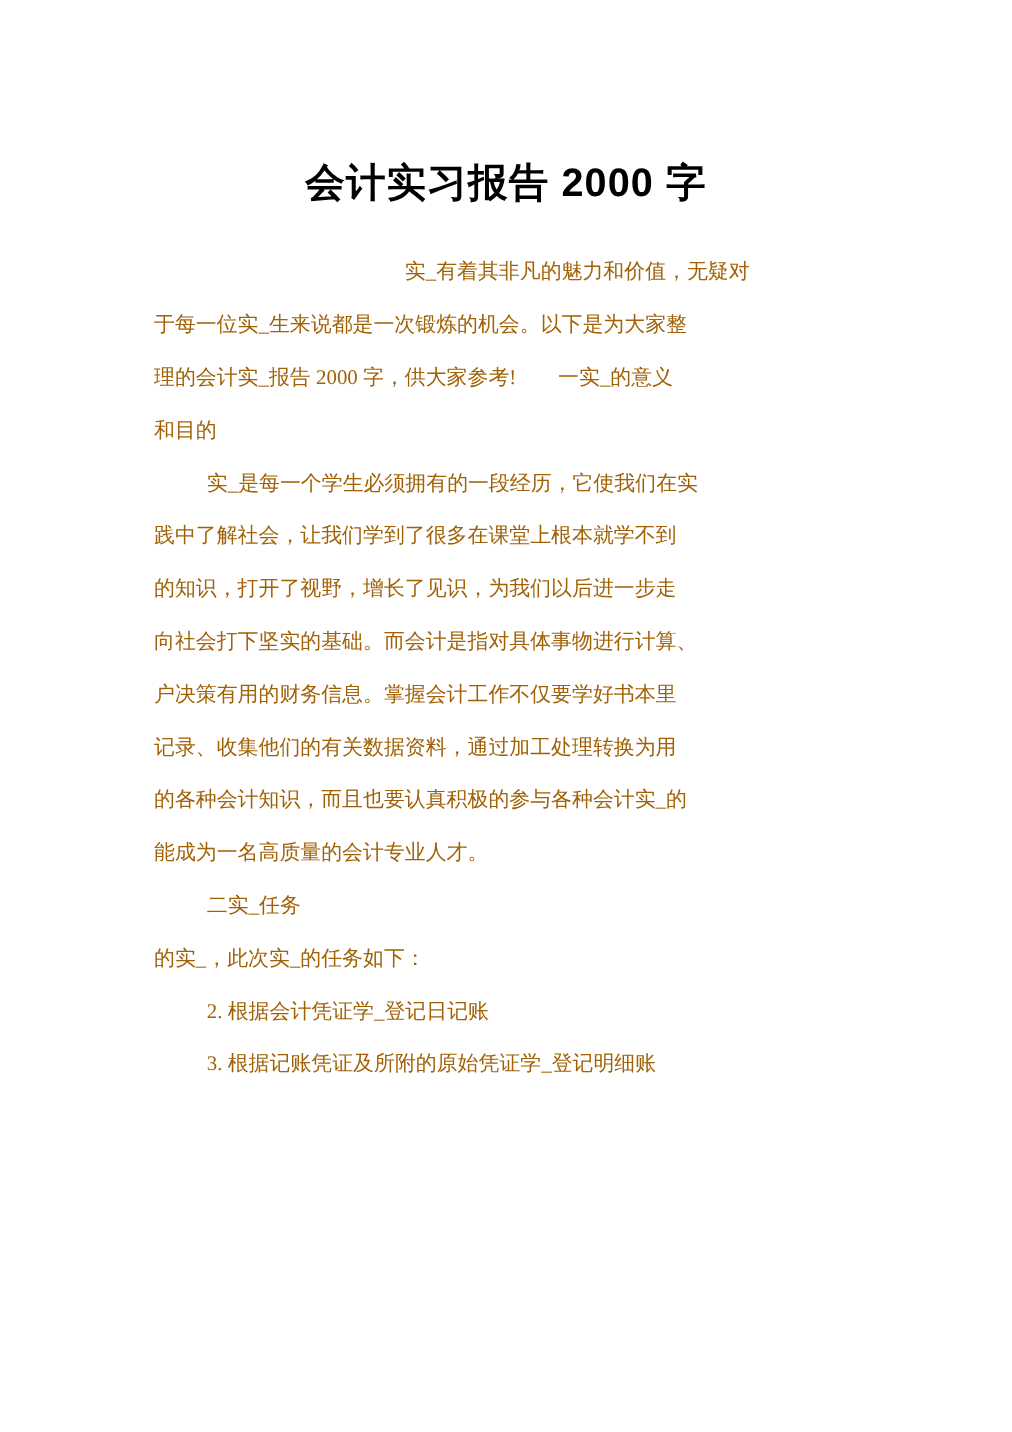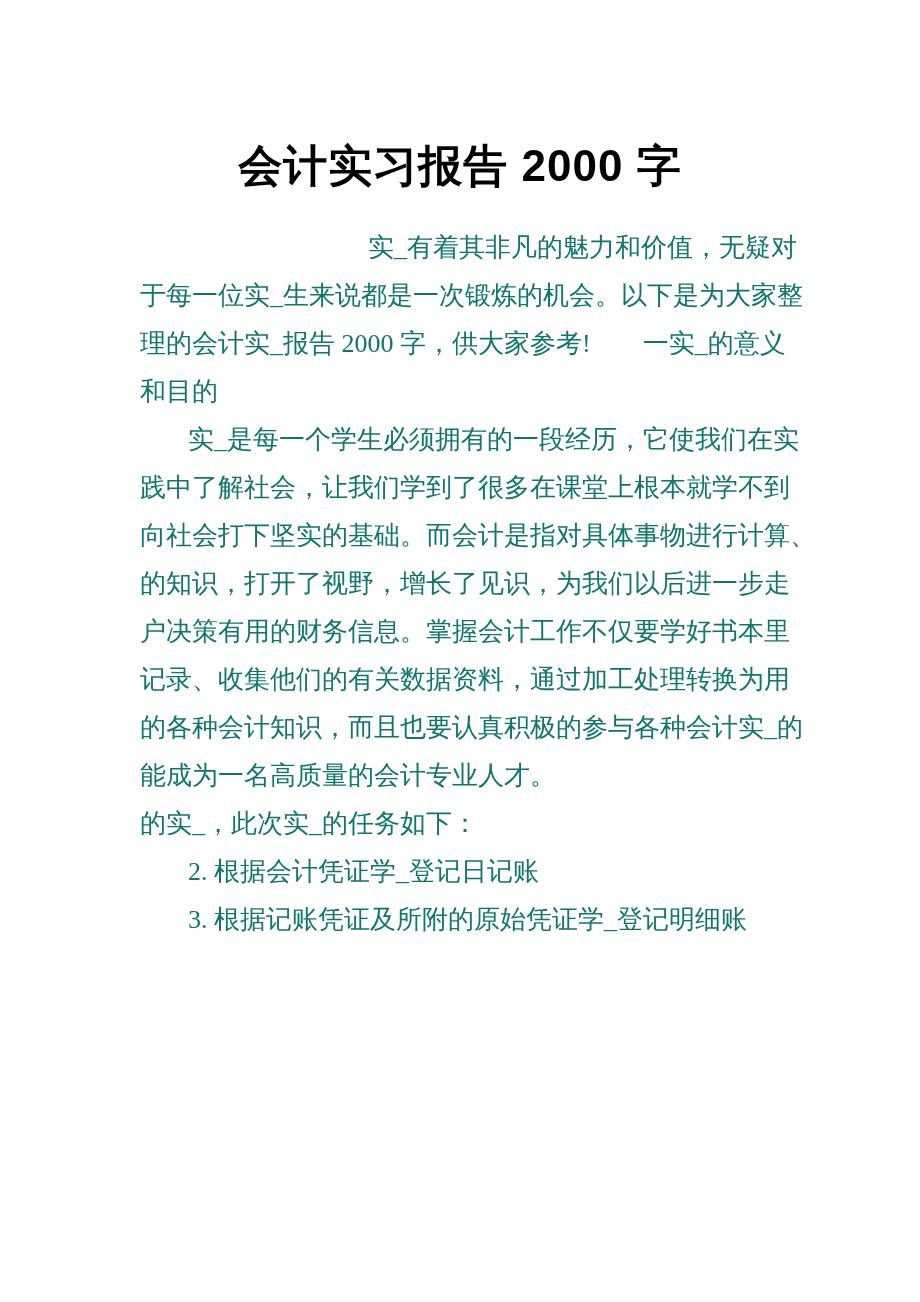--- a/index.html
+++ b/index.html
@@ -14,30 +14,30 @@
     background: #ffffff;
     overflow: hidden;
     color: #1a1a1a;
   }
   .doc-title {
     margin: 146px 0 0 0;
     padding: 0;
     text-align: center;
     font-family: "Liberation Sans", "DejaVu Sans", sans-serif;
     font-weight: 700;
-    font-size: 44px;
+    font-size: 36px;
     line-height: 40px;
     color: #000000;
     letter-spacing: 1px;
   }
   .doc-body {
     margin: 38px 120px 0 140px;
     font-family: "Liberation Serif", "DejaVu Serif", serif;
-    font-size: 26px;
-    color: #0f766e;
+    font-size: 19px;
+    color: #a16207;
   }
   .line {
     height: 48px;
     line-height: 48px;
     white-space: pre;
     overflow: visible;
   }
   
   .ind-big { text-indent: 228px; }
   
@@ -56,28 +56,31 @@
     <div class="para">
       <div class="line ind-big">实_有着其非凡的魅力和价值，无疑对</div>
       <div class="line">于每一位实_生来说都是一次锻炼的机会。以下是为大家整</div>
       <div class="line">理的会计实_报告 2000 字，供大家参考!　　一实_的意义</div>
       <div class="line">和目的</div>
     </div>
 
     <div class="para">
       <div class="line ind-2">实_是每一个学生必须拥有的一段经历，它使我们在实</div>
       <div class="line">践中了解社会，让我们学到了很多在课堂上根本就学不到</div>
+      <div class="line">的知识，打开了视野，增长了见识，为我们以后进一步走</div>
       <div class="line">向社会打下坚实的基础。而会计是指对具体事物进行计算、</div>
-      <div class="line">的知识，打开了视野，增长了见识，为我们以后进一步走</div>
       <div class="line">户决策有用的财务信息。掌握会计工作不仅要学好书本里</div>
       <div class="line">记录、收集他们的有关数据资料，通过加工处理转换为用</div>
       <div class="line">的各种会计知识，而且也要认真积极的参与各种会计实_的</div>
       <div class="line">能成为一名高质量的会计专业人才。</div>
     </div>
 
+    <div class="para">
+      <div class="line ind-2">二实_任务</div>
+    </div>
 
     <div class="para">
       <div class="line">的实_，此次实_的任务如下：</div>
     </div>
 
     <div class="para">
       <div class="line ind-2">2. 根据会计凭证学_登记日记账</div>
       <div class="line ind-2">3. 根据记账凭证及所附的原始凭证学_登记明细账</div>
     </div>
 

